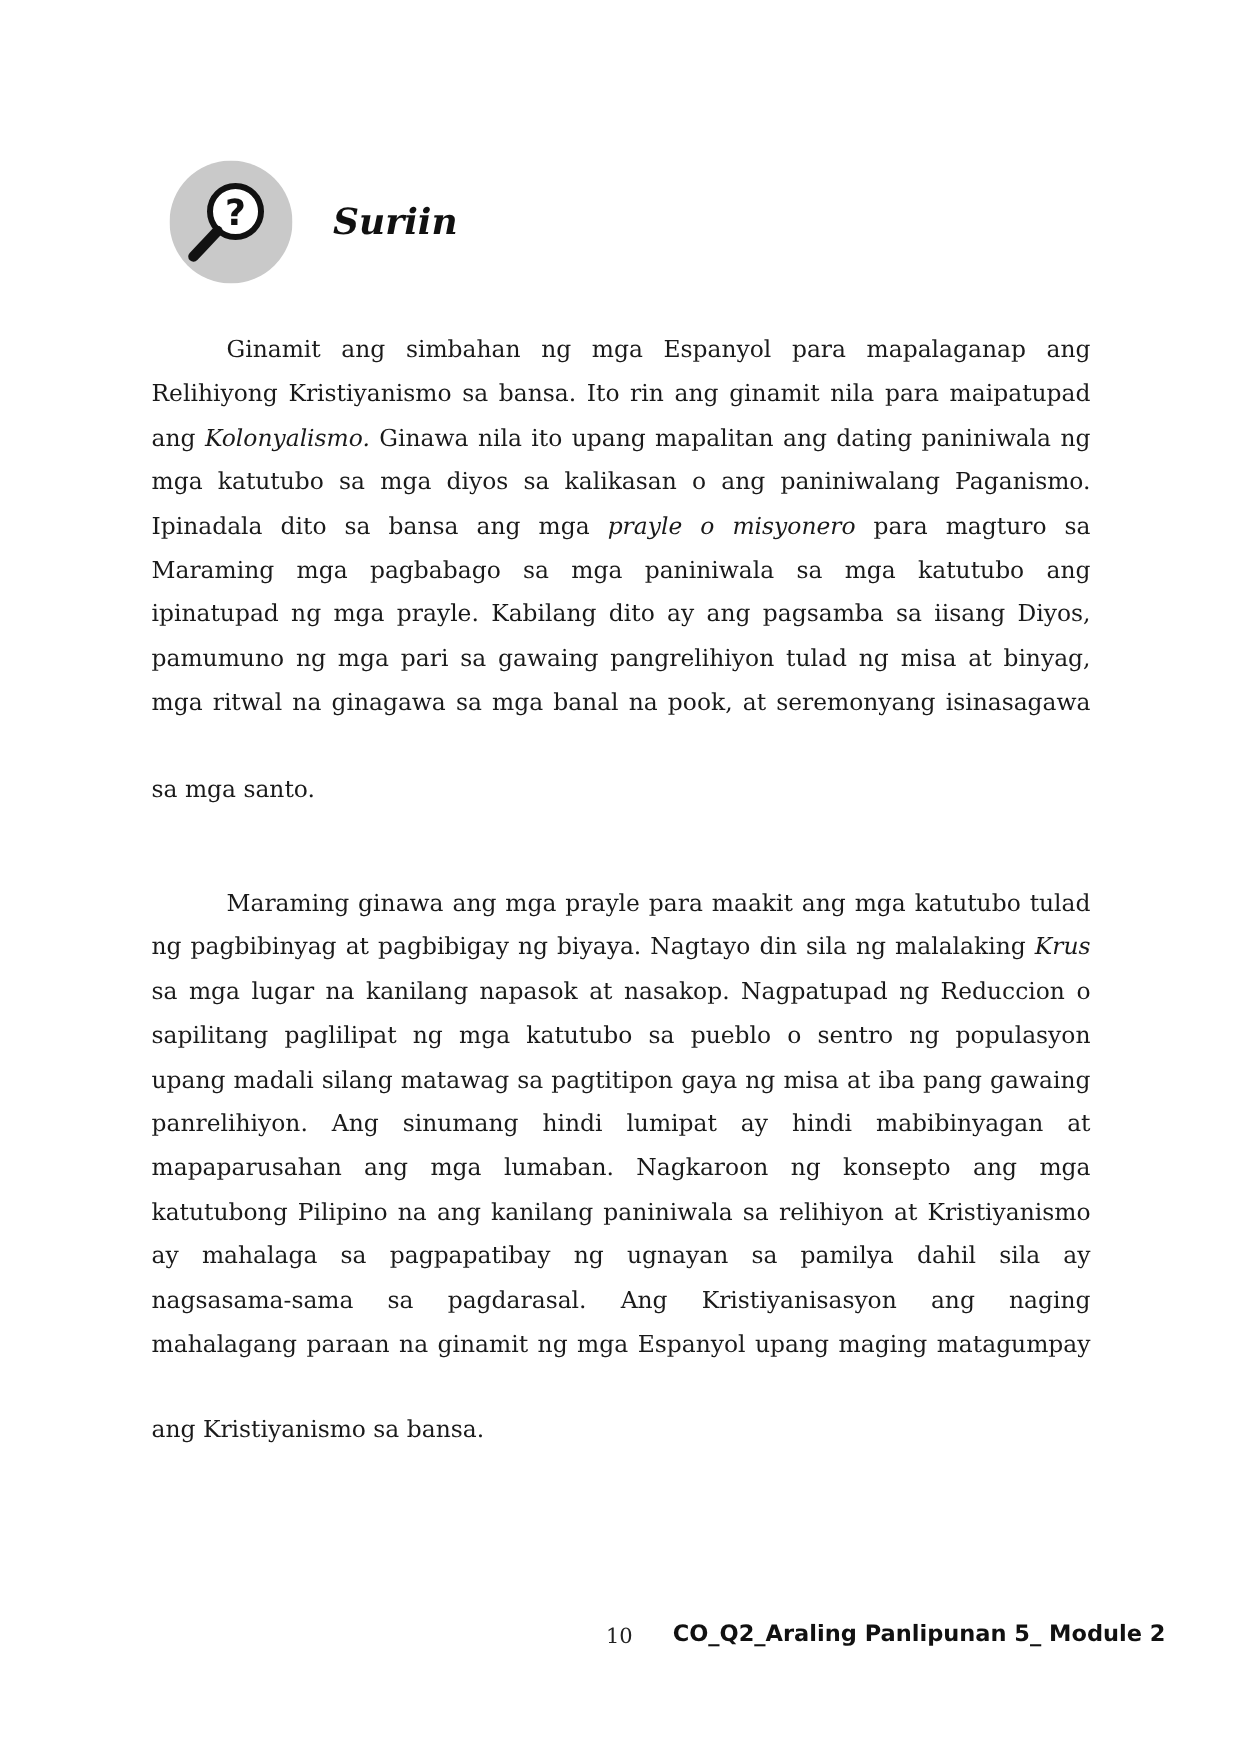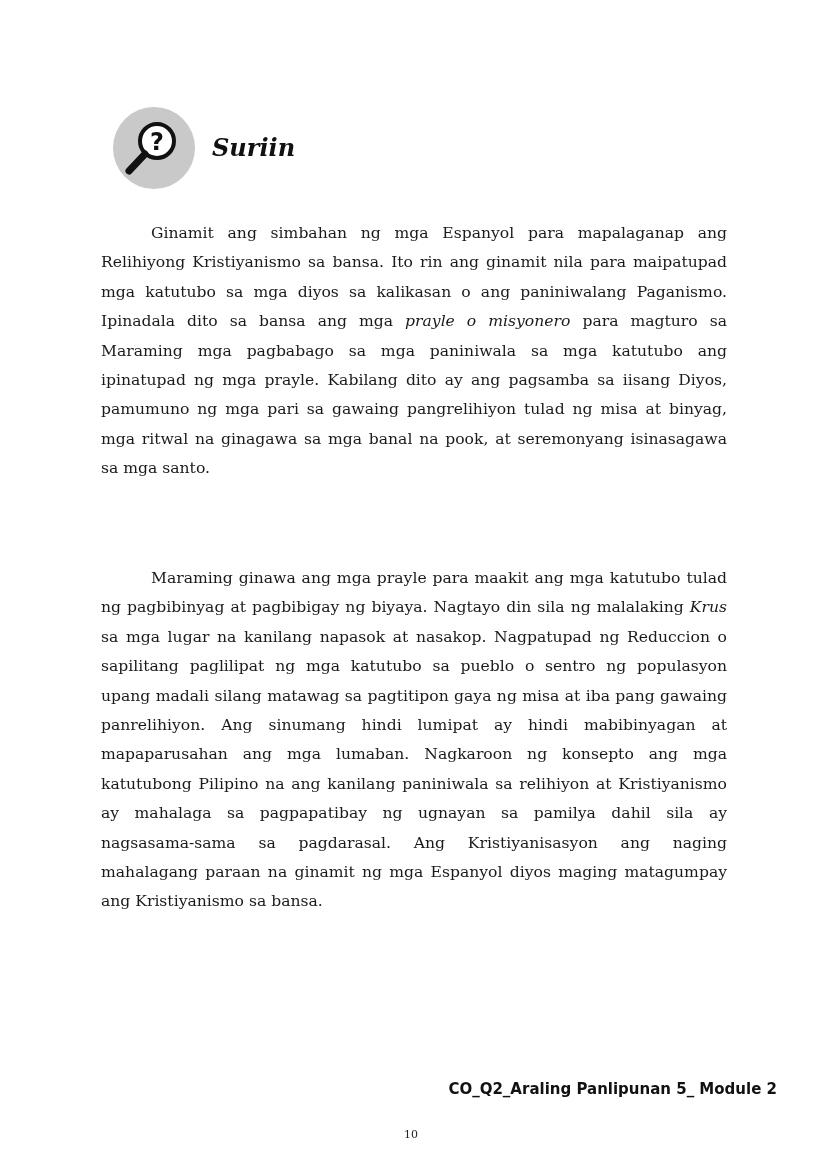--- a/index.html
+++ b/index.html
@@ -1,63 +1,64 @@
 <!DOCTYPE html>
 <html><head>
 <meta charset="utf-8">
 <style>
   html, body { margin: 0; padding: 0; background: #ffffff; }
   body { width: 826px; height: 1169px; position: relative; overflow: hidden; color: #1a1a1a; }
   .icon-wrap { position: absolute; left: 113px; top: 107px; width: 82px; height: 82px; }
-  .title { position: absolute; left: 212px; top: 133px; font-family: "DejaVu Serif", serif; font-weight: bold; font-style: italic; font-size: 24px; color: #111; }
+  .title { position: absolute; left: 222px; top: 133px; font-family: "DejaVu Serif", serif; font-weight: bold; font-style: italic; font-size: 24px; color: #111; }
   .body-text { position: absolute; left: 101px; width: 626px; font-family: "DejaVu Serif", serif; font-size: 15.6px; line-height: 29.4px; text-align: justify; color: #1a1a1a; }
   .body-text .line { display: block; text-align: justify; text-align-last: justify; white-space: nowrap; height: 29.4px; }
-  .body-text .line.last { text-align-last: left; }
+  .body-text .line.last { text-align-last: left; margin-top: 28px; }
   .body-text .line.indent { padding-left: 50px; }
   .p1 { top: 219px; }
-  .p2 { top: 564px; }
+  .p2 { top: 588px; }
   b { font-weight: normal; }
   i { font-style: italic; }
-  .page-num { position: absolute; left: 404px; top: 1083px; font-family: "DejaVu Serif", serif; font-size: 11px; color: #222; margin-top: 45px; }
+  .page-num { position: absolute; left: 404px; top: 1083px; font-family: "DejaVu Serif", serif; font-size: 14px; color: #222; }
   .footer { position: absolute; right: 49px; top: 1080px; font-family: "DejaVu Sans", sans-serif; font-weight: bold; font-size: 15px; color: #111; }
 </style>
 </head>
 <body>
 
 <div class="icon-wrap">
   <svg width="82" height="82" viewBox="0 0 82 82">
     <circle cx="41" cy="41" r="41" fill="#c9c9c9"></circle>
     <circle cx="44" cy="34" r="17" fill="#ffffff" stroke="#111" stroke-width="4"></circle>
     <line x1="32" y1="47" x2="16" y2="64" stroke="#111" stroke-width="7" stroke-linecap="round"></line>
     <text x="44" y="43" text-anchor="middle" font-family="DejaVu Sans, sans-serif" font-weight="bold" font-size="24" fill="#111">?</text>
   </svg>
 </div>
 
 <div class="title">Suriin</div>
 
 <div class="body-text p1" id="para0">
     <span class="line indent"><span>Ginamit ang </span><b>simbahan</b><span> ng mga Espanyol para mapalaganap ang</span></span>
     <span class="line"><span>Relihiyong </span><b>Kristiyanismo</b><span> sa bansa. Ito rin ang ginamit nila para maipatupad</span></span>
+    <span class="line"><span>ang </span><i>Kolonyalismo.</i><span> Ginawa nila ito upang mapalitan ang dating paniniwala ng</span></span>
     <span class="line"><span>mga katutubo sa mga diyos sa kalikasan o ang paniniwalang </span><b>Paganismo</b><span>.</span></span>
     <span class="line"><span>Ipinadala dito sa bansa ang mga </span><i>prayle o misyonero</i><span> para magturo sa</span></span>
     <span class="line"><span>Maraming mga pagbabago sa mga paniniwala sa mga katutubo ang</span></span>
     <span class="line"><span>ipinatupad ng mga prayle. Kabilang dito ay ang pagsamba sa iisang Diyos,</span></span>
     <span class="line"><span>pamumuno ng mga pari sa gawaing pangrelihiyon tulad ng misa at binyag,</span></span>
     <span class="line"><span>mga ritwal na ginagawa sa mga banal na pook, at seremonyang isinasagawa</span></span>
     <span class="line last"><span>sa mga santo.</span></span>
   </div>
 <div class="body-text p2" id="para1">
     <span class="line indent"><span>Maraming ginawa ang mga prayle para maakit ang mga katutubo tulad</span></span>
     <span class="line"><span>ng pagbibinyag at pagbibigay ng biyaya. Nagtayo din sila ng malalaking </span><i>Krus</i></span>
     <span class="line"><span>sa mga lugar na kanilang napasok at nasakop. Nagpatupad ng </span><b>Reduccion</b><span> o</span></span>
     <span class="line"><span>sapilitang paglilipat ng mga katutubo sa pueblo o sentro ng populasyon</span></span>
     <span class="line"><span>upang madali silang matawag sa pagtitipon gaya ng misa at iba pang gawaing</span></span>
     <span class="line"><span>panrelihiyon</span><b>.</b><span>  Ang sinumang hindi lumipat ay hindi mabibinyagan at</span></span>
     <span class="line"><span>mapaparusahan ang mga lumaban. Nagkaroon ng konsepto ang mga</span></span>
     <span class="line"><span>katutubong Pilipino na ang kanilang paniniwala sa relihiyon at Kristiyanismo</span></span>
     <span class="line"><span>ay mahalaga sa pagpapatibay ng ugnayan sa pamilya dahil sila ay</span></span>
     <span class="line"><span>nagsasama-sama sa pagdarasal. Ang Kristiyanisasyon ang naging</span></span>
-    <span class="line"><span>mahalagang paraan na ginamit ng mga Espanyol diyos maging matagumpay</span></span>
+    <span class="line"><span>mahalagang paraan na ginamit ng mga Espanyol upang maging matagumpay</span></span>
     <span class="line last"><span>ang Kristiyanismo sa bansa.</span></span>
   </div>
 
 <div class="page-num">10</div>
 <div class="footer">CO_Q2_Araling Panlipunan 5_ Module 2</div>
 
 </body></html>

